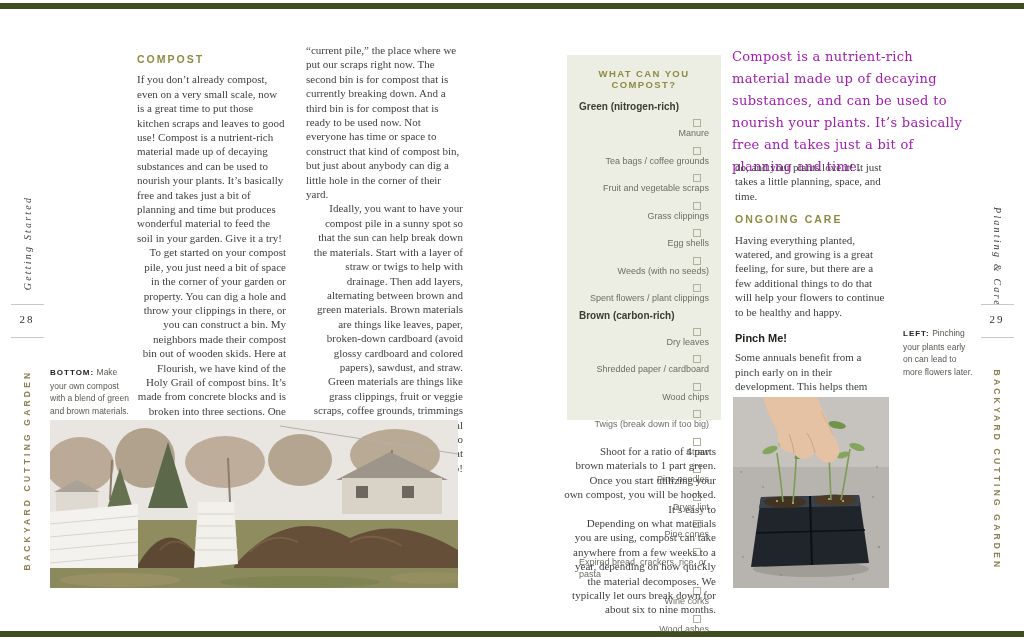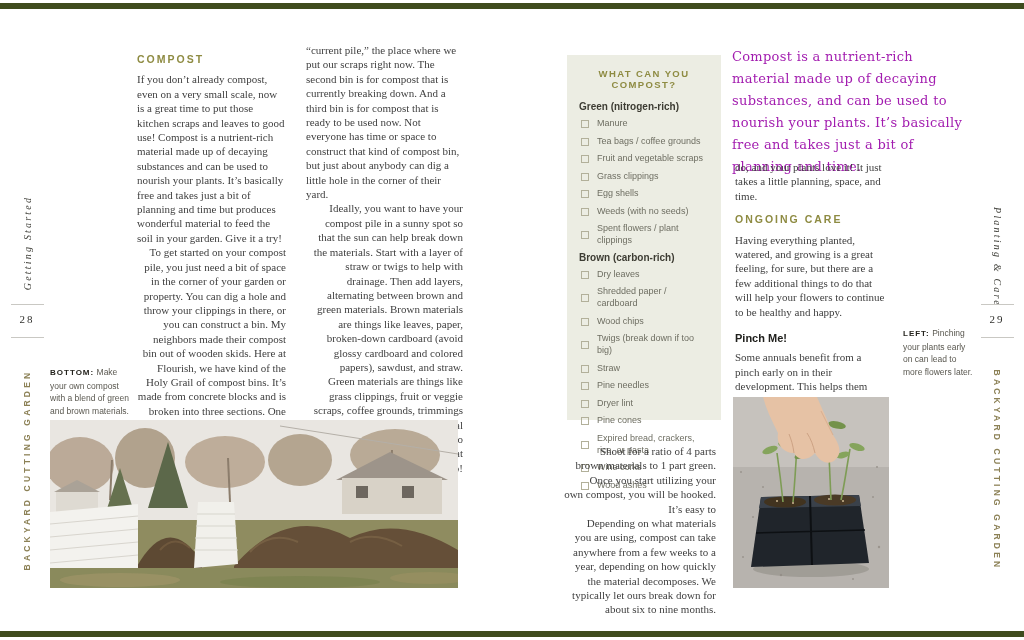--- a/index.html
+++ b/index.html
@@ -38,21 +38,21 @@
            line-height:12.5px;color:#5a5850;}
   .caption b{color:#24231d;letter-spacing:1px;font-size:8px;}
 
   
   .compost-box{position:absolute;left:567px;top:55px;width:154px;height:365px;
                background:#ecede3;box-sizing:border-box;padding:13px 12px;
                font-family:"Liberation Sans",sans-serif;}
   .compost-box .box-title{font-size:9.5px;font-weight:bold;letter-spacing:1.4px;
                color:#8e8b42;text-align:center;margin:0 0 11px 0;}
   .group-head{font-size:10px;font-weight:bold;color:#3d3c33;margin:5px 0 5px 0;}
-  .check-row{display:flex;align-items:center;margin:0 0 5.5px 0;}
+  .check-row{display:flex;align-items:flex-end;margin:0 0 5.5px 0;flex-direction:column;}
   .check-row .box{flex:0 0 auto;width:6px;height:6px;border:1px solid #b2b09a;margin:2px 8px 0 2px;}
   .check-row .lbl{font-size:9px;line-height:12px;color:#6e6e62;}
 
   
   .quote{position:absolute;left:732px;top:46px;width:242px;
          font-family:"DejaVu Serif",serif;font-size:13px;line-height:22px;
          color:#a21caf;letter-spacing:0.3px;}
 
   figure{margin:0;padding:0;position:absolute;}
   figure svg{display:block;}

